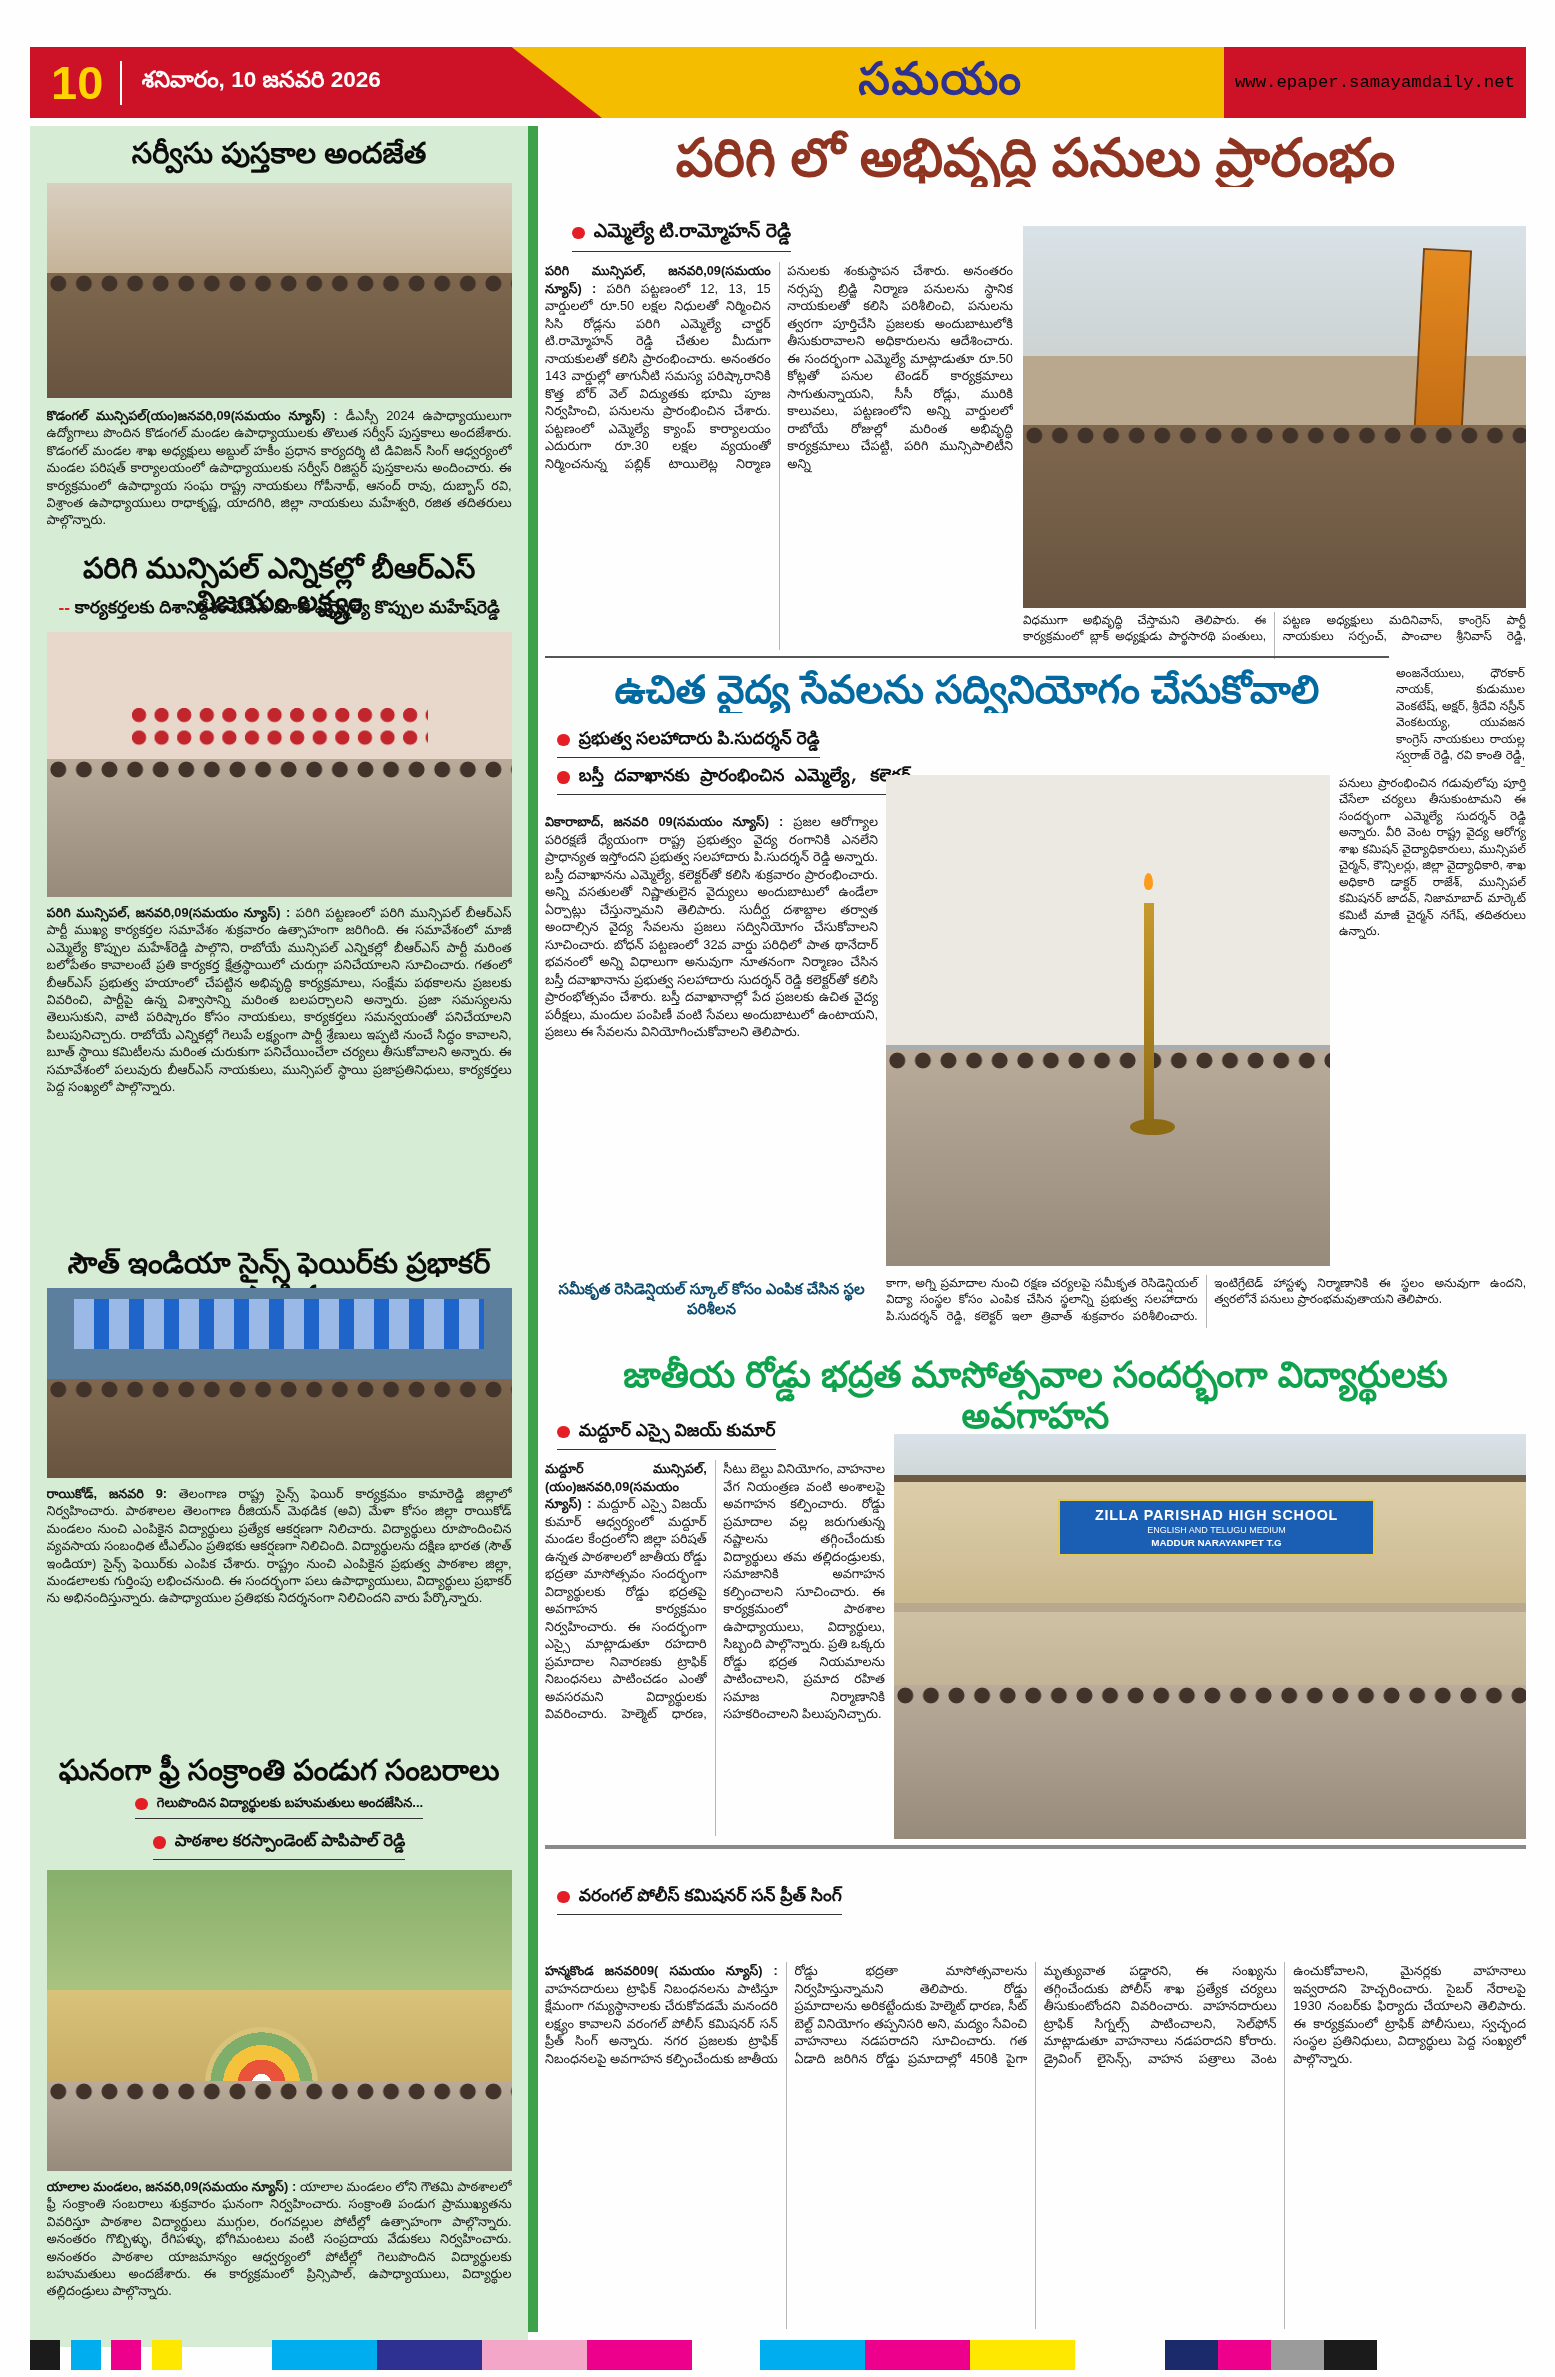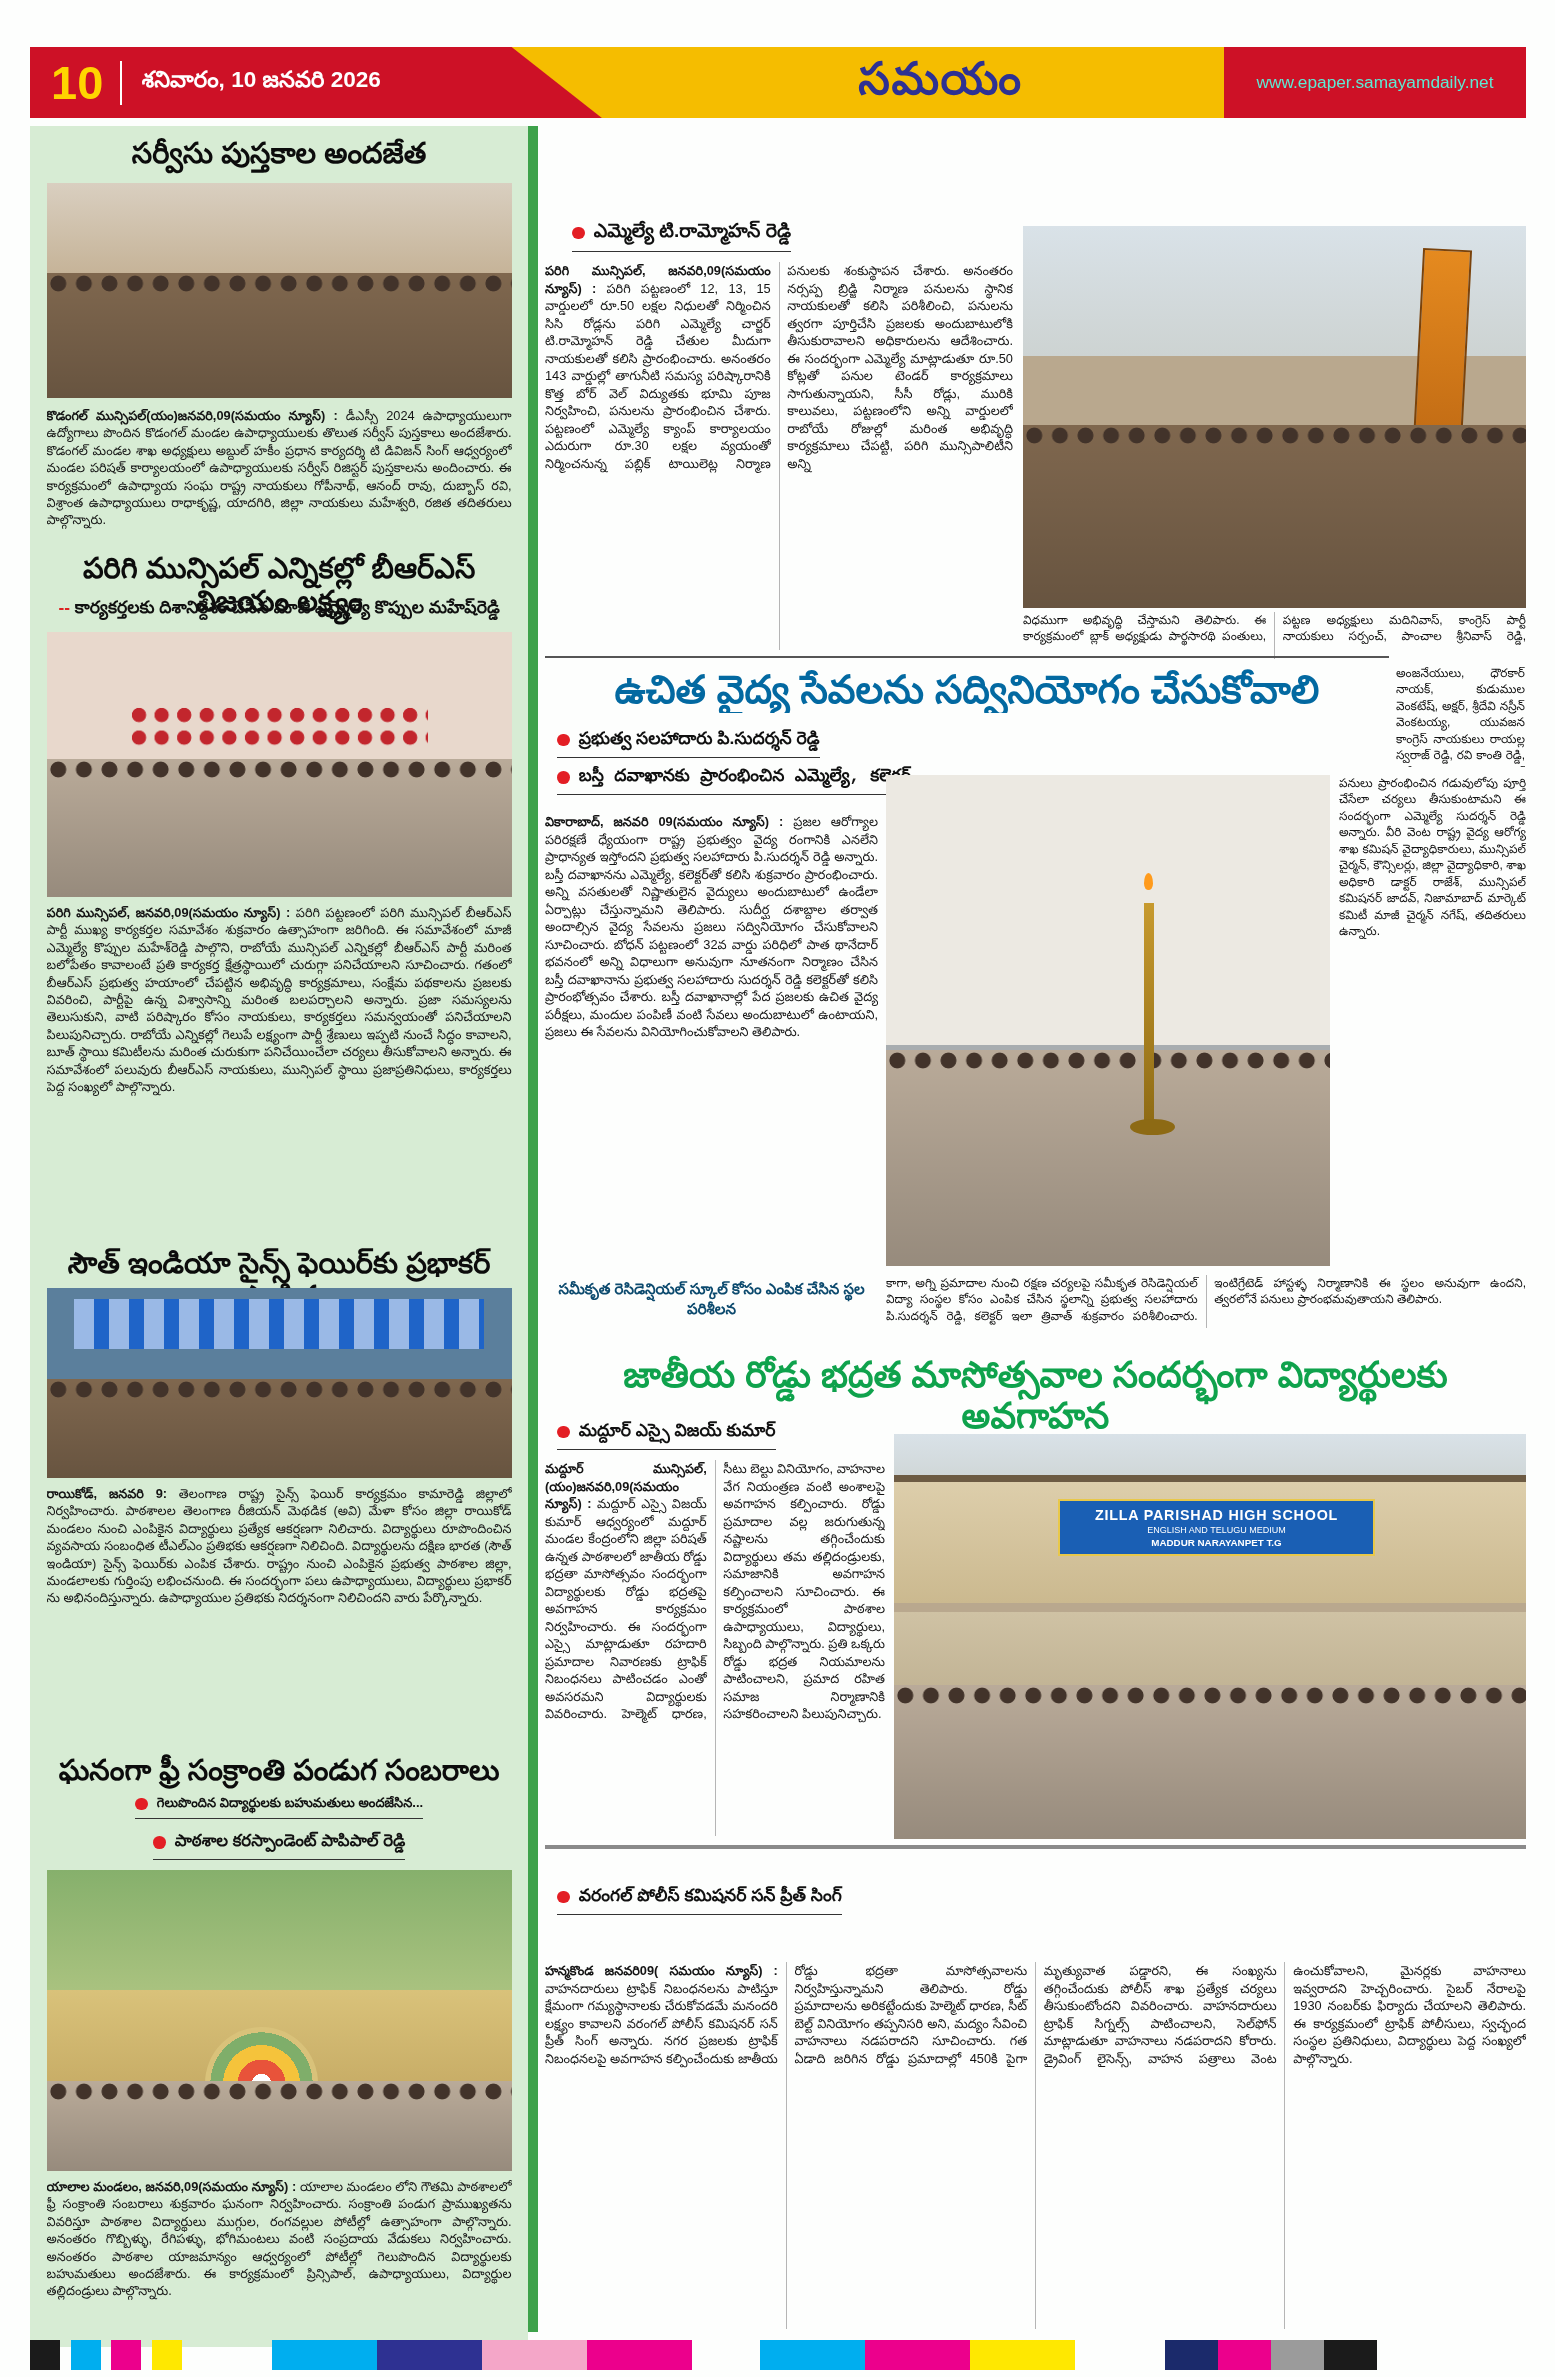--- a/index.html
+++ b/index.html
@@ -9,21 +9,21 @@
   .hdr{position:absolute;left:30px;top:47px;width:1496px;height:71px;background:#f5bd00;}
   .hdr-left{position:absolute;left:0;top:0;width:602px;height:71px;background:#cd1126;
             clip-path:polygon(0 0,80% 0,95% 100%,0 100%);display:flex;align-items:center;}
   .page-num{font-size:47px;font-weight:bold;color:#ffd400;margin-left:21px;line-height:71px;}
   .hdr-div{width:2.3px;height:44px;background:#ffffff;margin:0 19.6px 0 16.6px;}
   .hdr-date{color:#ffffff;font-size:22.6px;font-weight:bold;}
   .masthead{position:absolute;left:662px;top:6px;width:497px;text-align:center;
             font-size:45px;font-weight:bold;color:#2e3192;letter-spacing:1.5px;}
   .hdr-right{position:absolute;left:1194px;top:0;width:302px;height:71px;background:#cd1126;
              display:flex;align-items:center;justify-content:center;}
-  .hdr-url{color:#5eead4;font-size:17.3px;}
+  .hdr-url{color:#000000;font-size:17.3px;font-family:Liberation Mono, monospace;}
 
   
   .leftcol{position:absolute;left:30px;top:126px;width:498px;height:2221px;background:#d7ecd4;overflow:hidden;}
   .l-abs{position:absolute;left:16.6px;width:465px;}
   .l-head{font-size:29px;font-weight:bold;color:#0c0c0c;text-align:center;line-height:1.15;}
   .l-sub{font-size:17.3px;font-weight:bold;color:#111;text-align:center;}
   .l-sub .dash{color:#d22;}
   .l-body{font-size:12.8px;line-height:1.36;text-align:justify;color:#141414;overflow:hidden;}
   .l-body b{font-weight:bold;}
 
@@ -155,20 +155,21 @@
       <div class="ph-crowd light" style="height:30%;"></div>
     </div>
     <div class="l-body l-abs" style="top:2052px;height:160px;">
       <b>యాలాల మండలం, జనవరి,09(సమయం న్యూస్) :</b>
       <span>యాలాల మండలం లోని గౌతమి పాఠశాలలో ఫ్రీ సంక్రాంతి సంబరాలు శుక్రవారం ఘనంగా నిర్వహించారు. సంక్రాంతి పండుగ ప్రాముఖ్యతను వివరిస్తూ పాఠశాల విద్యార్థులు ముగ్గుల, రంగవల్లుల పోటీల్లో ఉత్సాహంగా పాల్గొన్నారు. అనంతరం గొబ్బిళ్ళు, రేగిపళ్ళు, భోగిమంటలు వంటి సంప్రదాయ వేడుకలు నిర్వహించారు. అనంతరం పాఠశాల యాజమాన్యం ఆధ్వర్యంలో పోటీల్లో గెలుపొందిన విద్యార్థులకు బహుమతులు అందజేశారు. ఈ కార్యక్రమంలో ప్రిన్సిపాల్, ఉపాధ్యాయులు, విద్యార్థుల తల్లిదండ్రులు పాల్గొన్నారు.</span>
     </div>
   </div>
 
   <div class="vgreen"></div>
 
+  <div class="m-abs head1" style="left:545px;top:129px;width:981px;">పరిగి లో అభివృద్ధి పనులు ప్రారంభం</div>
   <div class="m-abs" style="left:572px;top:220px;width:466px;">
     <div class="byline">
       <span class="dot"></span>
       <span>ఎమ్మెల్యే టి.రామ్మోహన్ రెడ్డి</span>
     </div>
   </div>
   <div class="m-abs m-body cols2" style="left:545px;top:262px;width:468px;height:388px;">
     <b>పరిగి మున్సిపల్, జనవరి,09(సమయం న్యూస్) :</b>
     <span>పరిగి పట్టణంలో 12, 13, 15 వార్డులలో రూ.50 లక్షల నిధులతో నిర్మించిన సిసి రోడ్లను పరిగి ఎమ్మెల్యే చార్జర్ టి.రామ్మోహన్ రెడ్డి చేతుల మీదుగా నాయకులతో కలిసి ప్రారంభించారు. అనంతరం 143 వార్డుల్లో తాగునీటి సమస్య పరిష్కారానికి కొత్త బోర్ వెల్ విద్యుతకు భూమి పూజ నిర్వహించి, పనులను ప్రారంభించిన చేశారు. పట్టణంలో ఎమ్మెల్యే క్యాంప్ కార్యాలయం ఎదురుగా రూ.30 లక్షల వ్యయంతో నిర్మించనున్న పబ్లిక్ టాయిలెట్ల నిర్మాణ పనులకు శంకుస్థాపన చేశారు. అనంతరం నర్సప్ప బ్రిడ్జి నిర్మాణ పనులను స్థానిక నాయకులతో కలిసి పరిశీలించి, పనులను త్వరగా పూర్తిచేసి ప్రజలకు అందుబాటులోకి తీసుకురావాలని అధికారులను ఆదేశించారు. ఈ సందర్భంగా ఎమ్మెల్యే మాట్లాడుతూ రూ.50 కోట్లతో పనుల టెండర్ కార్యక్రమాలు సాగుతున్నాయని, సీసీ రోడ్లు, మురికి కాలువలు, పట్టణంలోని అన్ని వార్డులలో రాబోయే రోజుల్లో మరింత అభివృద్ధి కార్యక్రమాలు చేపట్టి, పరిగి మున్సిపాలిటీని అన్ని</span>
   </div>

